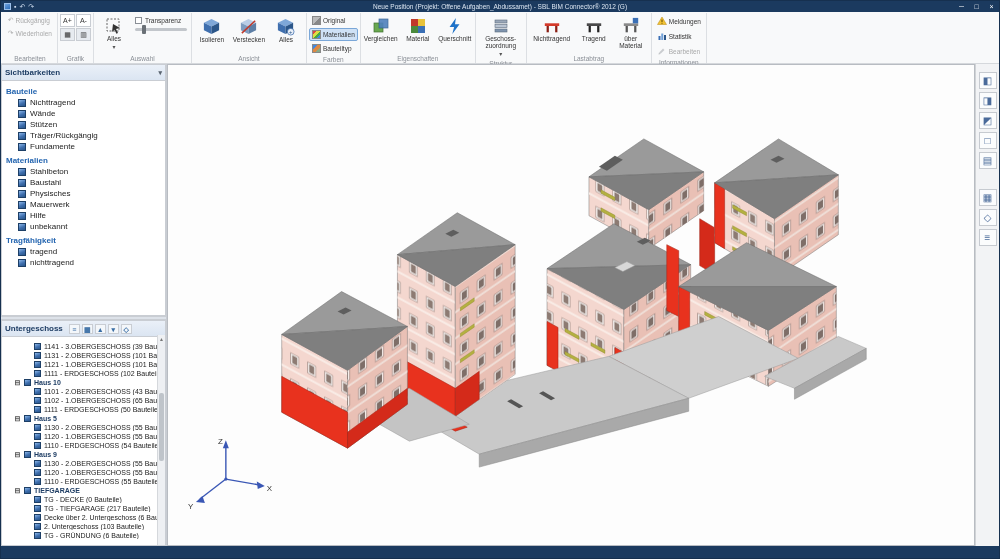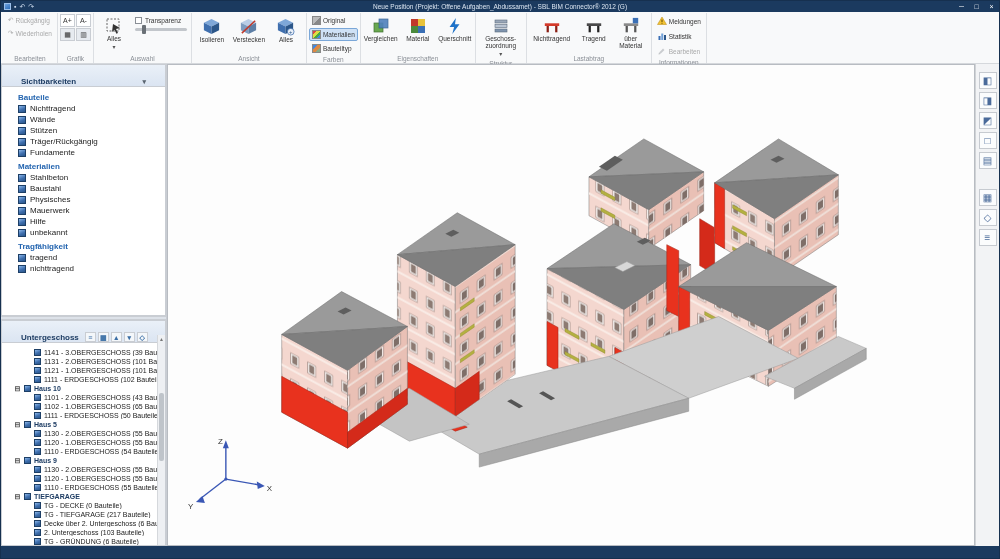--- a/index.html
+++ b/index.html
@@ -52,27 +52,27 @@
   .wrap2 { width:46px; hyphens:manual; }
 
   
   .content { flex:1; display:flex; min-height:0; }
 
   
   .sidebar { width:166px; flex:none; border-right:1px solid #c9cdd3; background:#f2f4f7; display:flex; flex-direction:column; }
   .panel { background:#fff; border:1px solid #c9cdd3; display:flex; flex-direction:column; overflow:hidden; }
   .panel.top { height:252px; }
   .panel.bottom { flex:1; position:relative; }
-  .phead { height:22px; background:linear-gradient(#eaf0f8,#dbe5f2); border-bottom:1px solid #c9cdd3; display:flex; align-items:flex-end; padding:0 19px; font-size:8px; font-weight:bold; color:#1d3c63; flex:none; }
+  .phead { height:16px; background:linear-gradient(#eaf0f8,#dbe5f2); border-bottom:1px solid #c9cdd3; display:flex; align-items:center; padding:0 3px; font-size:8px; font-weight:bold; color:#1d3c63; flex:none; }
   .phead .pin { margin-left:auto; color:#5a6470; font-size:7px; }
   .phead .ptools { display:flex; gap:2px; margin-left:6px; }
   .ptools span { width:11px; height:10px; font-size:7px; line-height:10px; text-align:center; color:#3a6ea5; border:0.5px solid #c9cdd3; background:#f4f7fa; }
   .pbody { flex:1; overflow:hidden; padding-top:2px; position:relative; }
   .vrow { display:flex; align-items:center; gap:4px; height:11px; font-size:8px; color:#222; padding-left:16px; white-space:nowrap; }
-  .vrow.t-section { color:#2465b0; padding-left:16px; margin-top:3px; font-weight:bold; font-size:8px; }
+  .vrow.t-section { color:#2465b0; padding-left:4px; margin-top:3px; font-weight:bold; font-size:8px; }
   .cube { width:8px; height:8px; flex:none; background:linear-gradient(155deg,#8db8ea 0%,#3f6fae 55%,#2b5689 100%); border:0.5px solid #1d3f66; }
   .srow { display:flex; align-items:center; gap:3px; height:9px; font-size:7px; color:#222; white-space:nowrap; overflow:hidden; padding-top:1px; }
   .srow .exp { width:7px; flex:none; color:#555; font-size:7px; line-height:7px; text-align:center; }
   .srow.t-parent .exp::before { content:"⊟"; }
   .srow .cube { width:7px; height:7px; }
   .srow.t-parent { font-weight:bold; color:#1d3c63; }
   .vscroll { position:absolute; right:0; top:14px; bottom:0; width:8px; background:#eef0f3; border-left:1px solid #d5d8dc; }
   .vscroll .sb-btn { height:8px; font-size:5px; text-align:center; color:#777; line-height:8px; }
   .vscroll .sb-thumb { position:absolute; top:58px; left:1px; width:5px; height:68px; background:#bfc4ca; border-radius:2px; }
 

